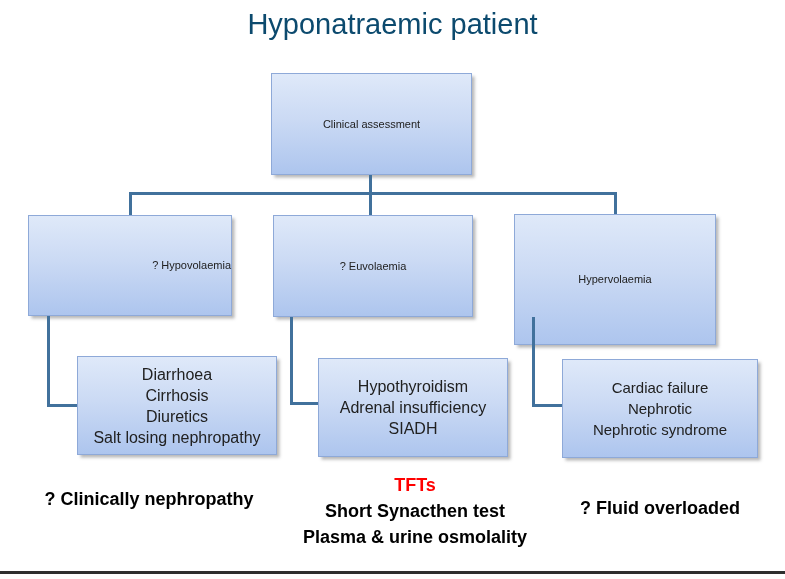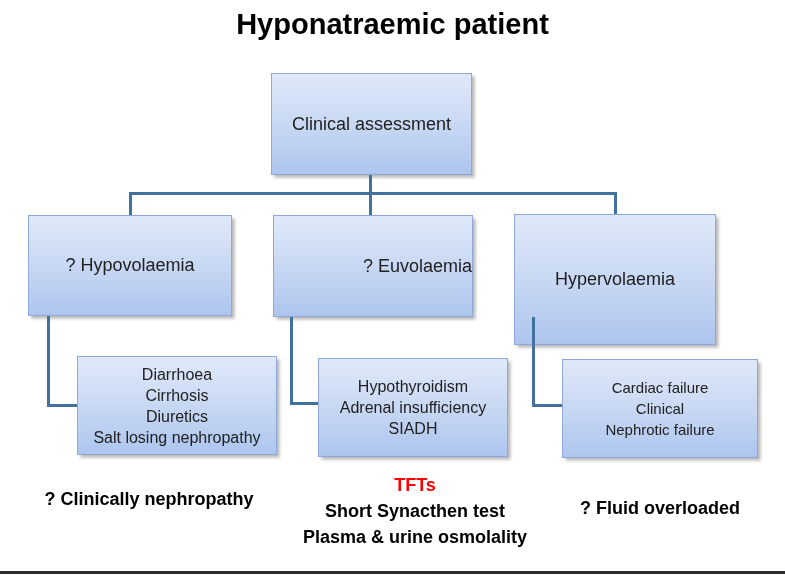--- a/index.html
+++ b/index.html
@@ -15,37 +15,37 @@
     background: #ffffff;
     overflow: hidden;
   }
   .title {
     position: absolute;
     left: 0;
     top: 8px;
     width: 785px;
     text-align: center;
     font-size: 29px;
-    font-weight: bold;
-    color: #000000;
+    font-weight: normal;
+    color: #0c4a6e;
     letter-spacing: 0px;
   }
   .node {
     position: absolute;
     box-sizing: border-box;
     background: linear-gradient(to bottom, var(--box-top, #dfe9f9) 0%, #cbdaf4 45%, var(--box-bottom, #adc5ee) 100%);
     border: 1px solid var(--box-border, #8ea9d8);
     box-shadow: 2.5px 2.5px 3px rgba(110,110,110,0.5);
     display: flex;
     flex-direction: column;
     align-items: center;
     justify-content: center;
     text-align: center;
     color: #212121;
-    font-size: 18px;
+    font-size: 11px;
     line-height: 21px;
   }
   .connector {
     position: absolute;
     background: var(--connector, #41719C);
   }
   .annotation {
     position: absolute;
     font-size: 18px;
     font-weight: bold;
@@ -74,24 +74,24 @@
 
   <div class="node" style="left:271px; top:73px; width:201px; height:102px;">
     <span>Clinical assessment</span>
   </div>
 
   <div class="connector" style="left:369px; top:175px; width:3px; height:40px;"></div>
   <div class="connector" style="left:129px; top:192px; width:488px; height:3px;"></div>
   <div class="connector" style="left:129px; top:192px; width:3px; height:23px;"></div>
   <div class="connector" style="left:614px; top:192px; width:3px; height:22px;"></div>
 
-  <div class="node" style="left:28px; top:215px; width:204px; height:101px;">
+  <div class="node" style="left:28px; top:215px; width:204px; height:101px;align-items:flex-end;">
     <span>? Hypovolaemia</span>
   </div>
-  <div class="node" style="left:273px; top:215px; width:200px; height:102px;align-items:flex-end;">
+  <div class="node" style="left:273px; top:215px; width:200px; height:102px;">
     <span>? Euvolaemia</span>
   </div>
   <div class="node" style="left:514px; top:214px; width:202px; height:131px;">
     <span>Hypervolaemia</span>
   </div>
 
   <div class="connector" style="left:47px; top:316px; width:3px; height:91px;"></div>
   <div class="connector" style="left:47px; top:404px; width:30px; height:3px;"></div>
 
   <div class="connector" style="left:290px; top:317px; width:3px; height:88px;"></div>
@@ -106,22 +106,22 @@
     <div>Diuretics</div>
     <div>Salt losing nephropathy</div>
   </div>
   <div class="node" style="left:318px; top:358px; width:190px; height:99px; font-size:16px;align-items:center;">
     <div>Hypothyroidism</div>
     <div>Adrenal insufficiency</div>
     <div>SIADH</div>
   </div>
   <div class="node" style="left:562px; top:359px; width:196px; height:99px; font-size:15px;">
     <div>Cardiac failure</div>
-    <div>Clinical</div>
-    <div>Nephrotic failure</div>
+    <div>Nephrotic</div>
+    <div>Nephrotic syndrome</div>
   </div>
 
   <div class="annotation" style="left:29px; top:486px; width:240px;">? Clinically nephropathy</div>
 
   <div class="annotation" style="left:540px; top:495px; width:240px;">? Fluid overloaded</div>
 
   <div class="annotation" style="left:295px; top:472px; width:240px;">
     <div class="red">TFTs</div>
     <div>Short Synacthen test</div>
     <div>Plasma &amp; urine osmolality</div>

